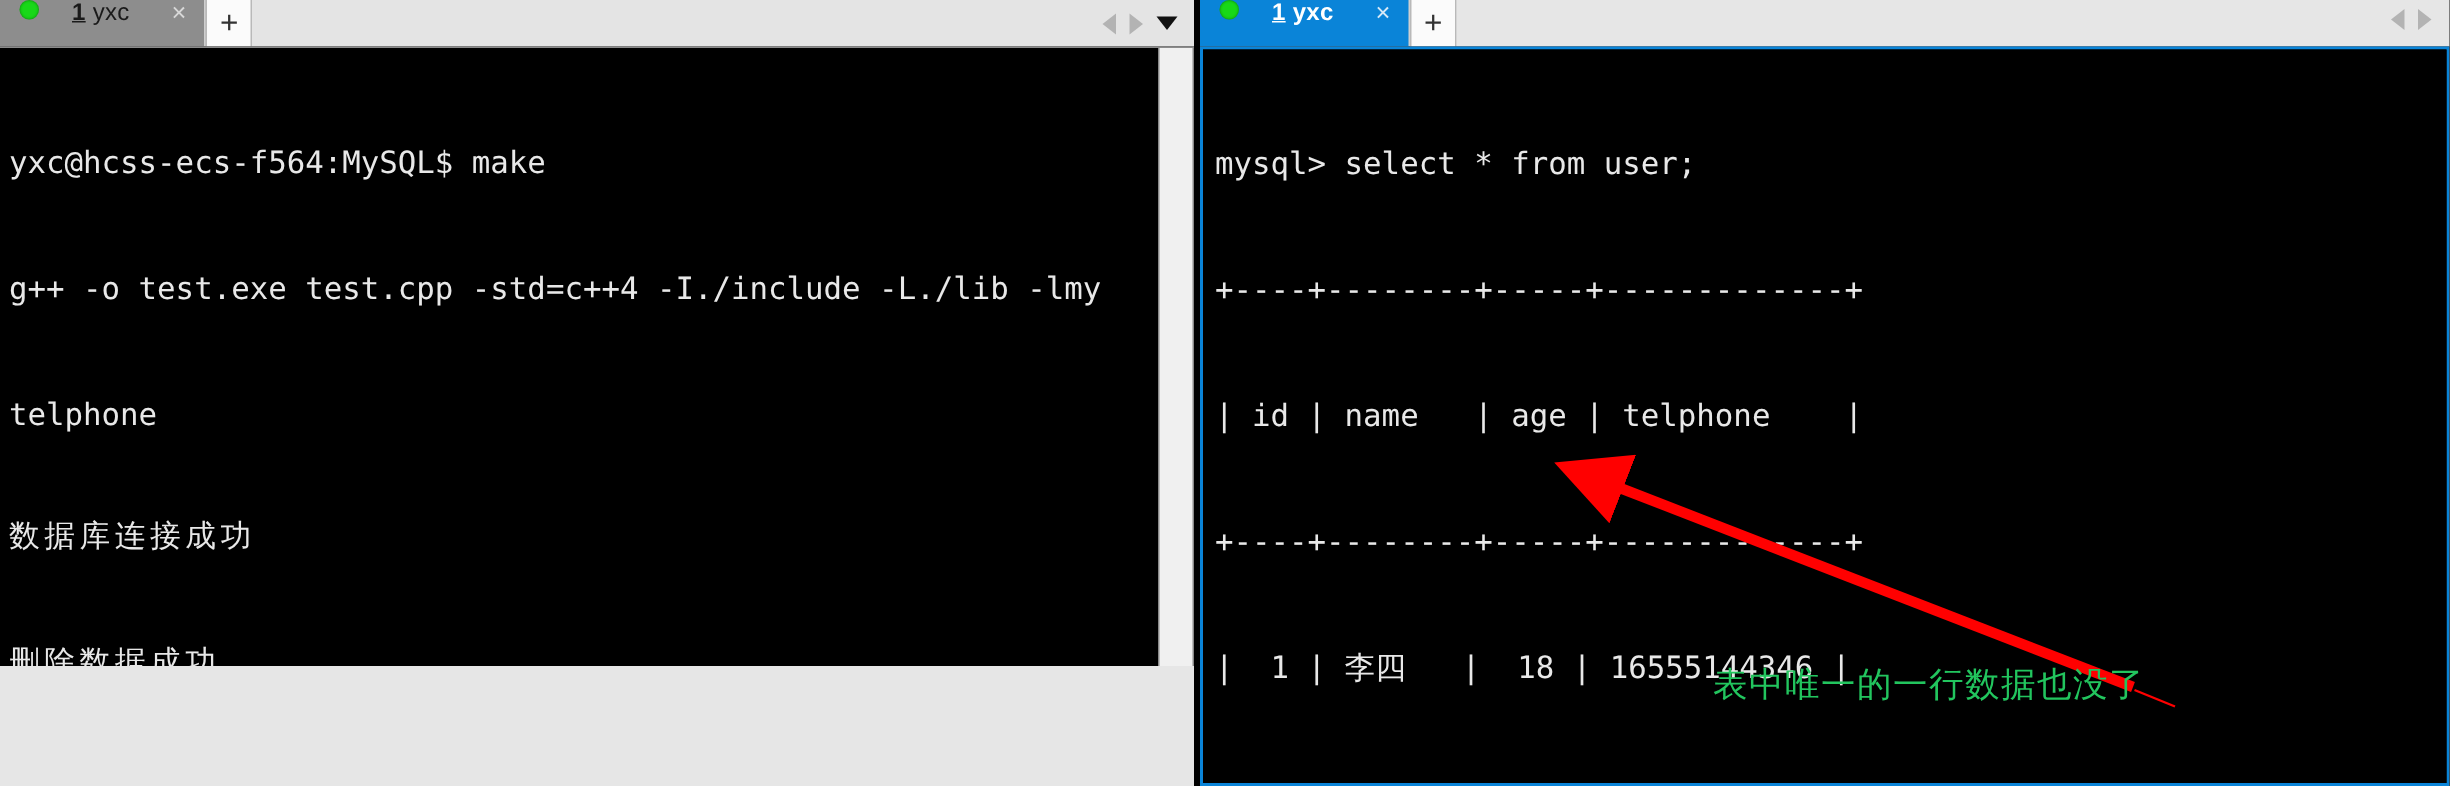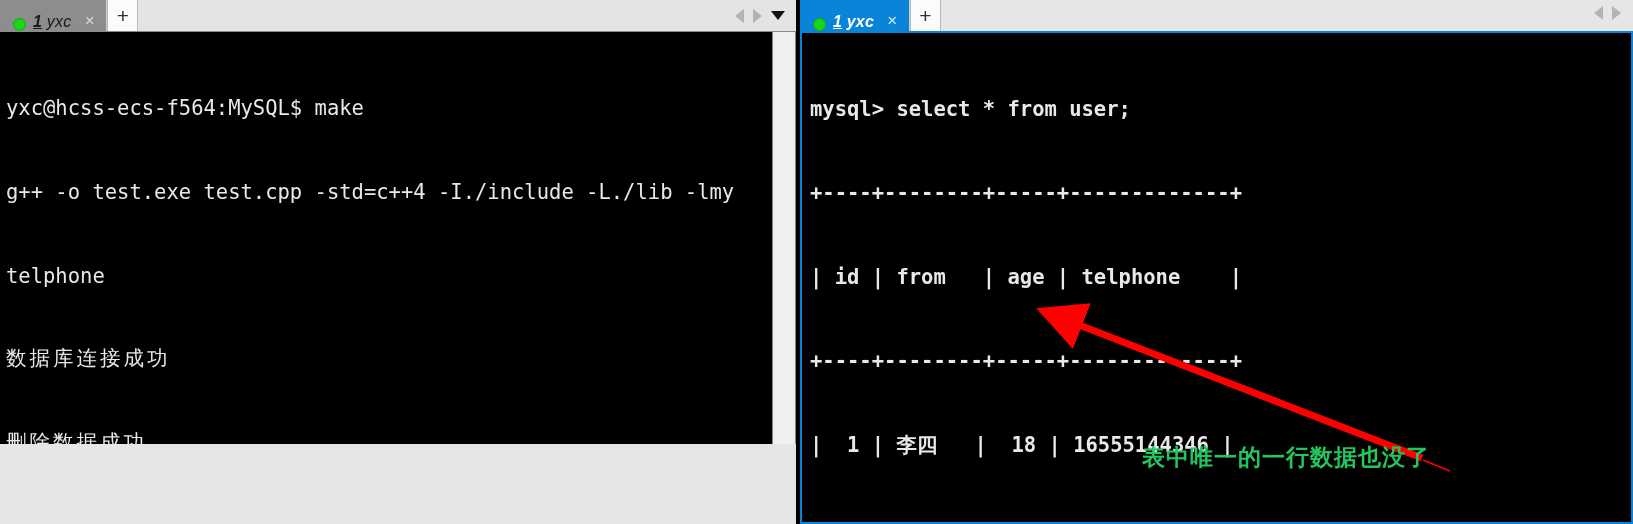--- a/index.html
+++ b/index.html
@@ -25,30 +25,29 @@
     height: 31px;
     background: #e4e4e4;
     display: flex;
     align-items: flex-end;
   }
   .win-right .tabbar { background: #e6e6e6; }
 
   .tab {
     height: 31px;
     display: flex;
-    align-items: flex-end;
-    gap: 7px;
+    align-items: flex-start;
+    gap: 22px;
     padding: 0 9px 0 13px;
     background: #8d8d8d;
     color: #1a1a1a;
     font-family: "Liberation Sans", sans-serif;
     font-size: 16px;
     position: relative;
     border-right: 1px solid #cfcfcf;
-    font-style: italic;
   }
   .tab.active {
     background: #0a84d8;
     color: #ffffff;
   }
   .tab-dot {
     width: 13px; height: 13px;
     border-radius: 50%;
     background: #18d818;
     box-shadow: inset 0 0 2px rgba(0,0,0,.45);
@@ -89,21 +88,21 @@
   .tri-right { border-top: 7px solid transparent; border-bottom: 7px solid transparent; border-left: 9px solid #b3b3b3; }
   .tri-down  { border-left: 7px solid transparent; border-right: 7px solid transparent; border-top: 9px solid #111; }
 
   
   .term-wrap {
     position: relative;
     display: flex;
     background: #000;
   }
   .win-left .term-wrap  { height: 413px; border-top: 1px solid #8a8a8a; }
-  .win-right .term-wrap { height: 493px; border-top: 2px solid #0a84d8; border-left: 2px solid #0a84d8; border-right: 2px solid #0a84d8; border-bottom: 2px solid #0a84d8; font-weight: bold; }
+  .win-right .term-wrap { height: 493px; border-top: 2px solid #0a84d8; border-left: 2px solid #0a84d8; border-right: 2px solid #0a84d8; border-bottom: 2px solid #0a84d8; }
 
   .term {
     flex: 1 1 auto;
     background: #000;
     color: #e8e8e8;
     padding: 6px 0 0 6px;
     font-family: "DejaVu Sans Mono", "Liberation Mono", monospace;
     font-size: 20.5px;
     line-height: 28px;
     letter-spacing: 0px;
@@ -195,21 +194,21 @@
       <div class="right-navarrows">
         <span class="tri tri-left"></span>
         <span class="tri tri-right"></span>
       </div>
     </div>
 
     <div class="term-wrap">
       <div class="term">
         <div class="line">mysql&gt; select * from user;</div>
         <div class="line">+----+--------+-----+-------------+</div>
-        <div class="line">| id | from   | age | telphone    |</div>
+        <div class="line">| id | name   | age | telphone    |</div>
         <div class="line">+----+--------+-----+-------------+</div>
         <div class="line">|  1 | 李四   |  18 | 16555144346 |</div>
         <div class="line">+----+--------+-----+-------------+</div>
         
         
         
         
         
         
 

